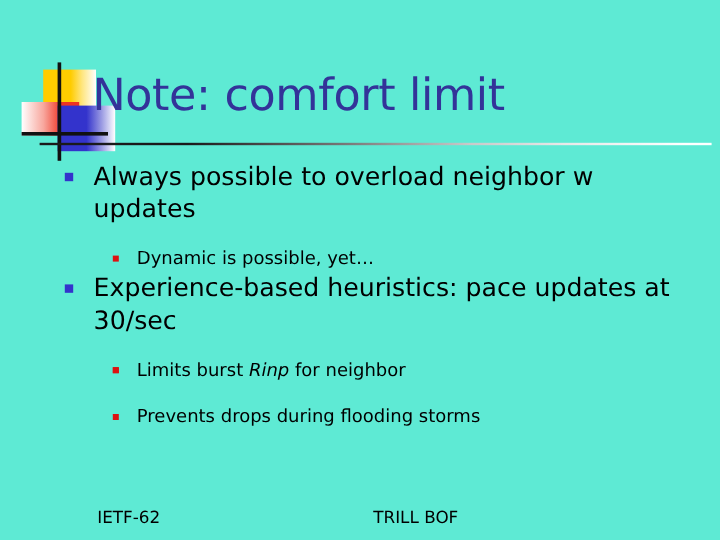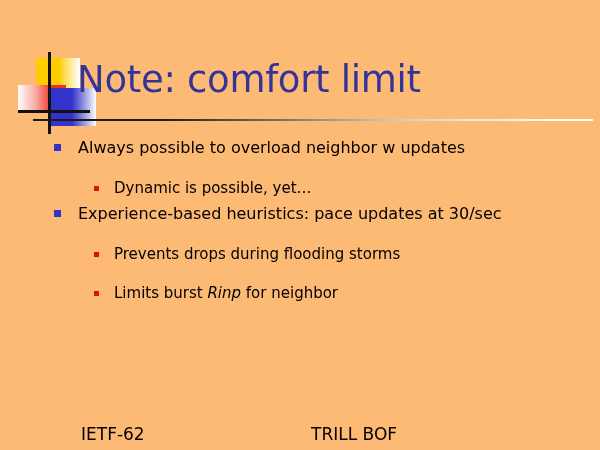--- a/index.html
+++ b/index.html
@@ -4,21 +4,21 @@
 <style>
   html, body {
     margin: 0;
     padding: 0;
     background: #ffffff;
   }
   #slide {
     position: relative;
     width: 600px;
     height: 450px;
-    background: #fdba74;
+    background: #5eead4;
     overflow: hidden;
     font-family: "DejaVu Sans", "Liberation Sans", sans-serif;
   }
 
   
   #logo {
     position: absolute;
     left: 18px;
     top: 52px;
     width: 84px;
@@ -99,21 +99,21 @@
     width: 520px;
     color: #000000;
   }
   .bullet {
     position: relative;
     display: block;
   }
   
   .lvl1 {
     padding-left: 30px;
-    font-size: 16px;
+    font-size: 21px;
     line-height: 27px;
     margin-bottom: 1px;
   }
   .lvl1 > .marker {
     position: absolute;
     left: 6px;
     top: 10px;
     width: 7px;
     height: 7px;
     background: #3333cc;
@@ -135,21 +135,21 @@
   }
   .txt i { font-style: italic; }
 
   
   #footer {
     position: absolute;
     left: 0;
     top: 424px;
     width: 600px;
     height: 16px;
-    font-size: 17px;
+    font-size: 14px;
     color: #000000;
   }
   #footer-left {
     position: absolute;
     left: 81px;
     top: 0;
   }
   #footer-center {
     position: absolute;
     left: 311px;
@@ -171,22 +171,22 @@
 
   <div id="title-rule"></div>
 
   <div id="title">Note: comfort limit</div>
 
   <div id="body">
       <div class="bullet lvl1"><span class="marker"></span><span class="txt">Always possible to overload neighbor w updates</span></div>
       <div class="bullet lvl2"><span class="marker"></span><span class="txt">Dynamic is possible, yet…</span></div>
       <div class="bullet lvl1"><span class="marker"></span><span class="txt">Experience-based heuristics: pace updates at 30/sec</span></div>
       <div class="bullet lvl2"><span class="marker"></span></div>
+      <div class="bullet lvl2"><span class="marker"></span><span class="txt">Limits burst <i>Rinp</i> for neighbor</span></div>
       <div class="bullet lvl2"><span class="marker"></span><span class="txt">Prevents drops during flooding storms</span></div>
-      <div class="bullet lvl2"><span class="marker"></span><span class="txt">Limits burst <i>Rinp</i> for neighbor</span></div>
     </div>
 
   <div id="footer">
     <span id="footer-left">IETF-62</span>
     <span id="footer-center">TRILL BOF</span>
   </div>
 
 </div>
 
 </body></html>

